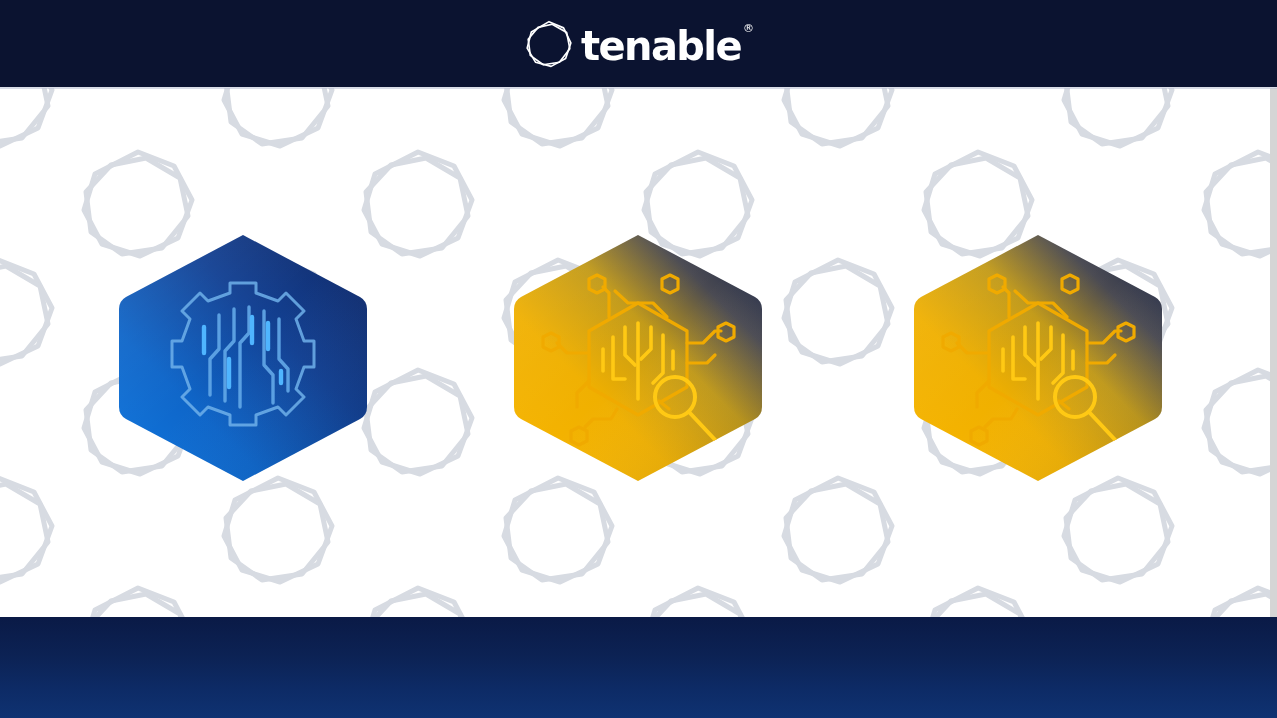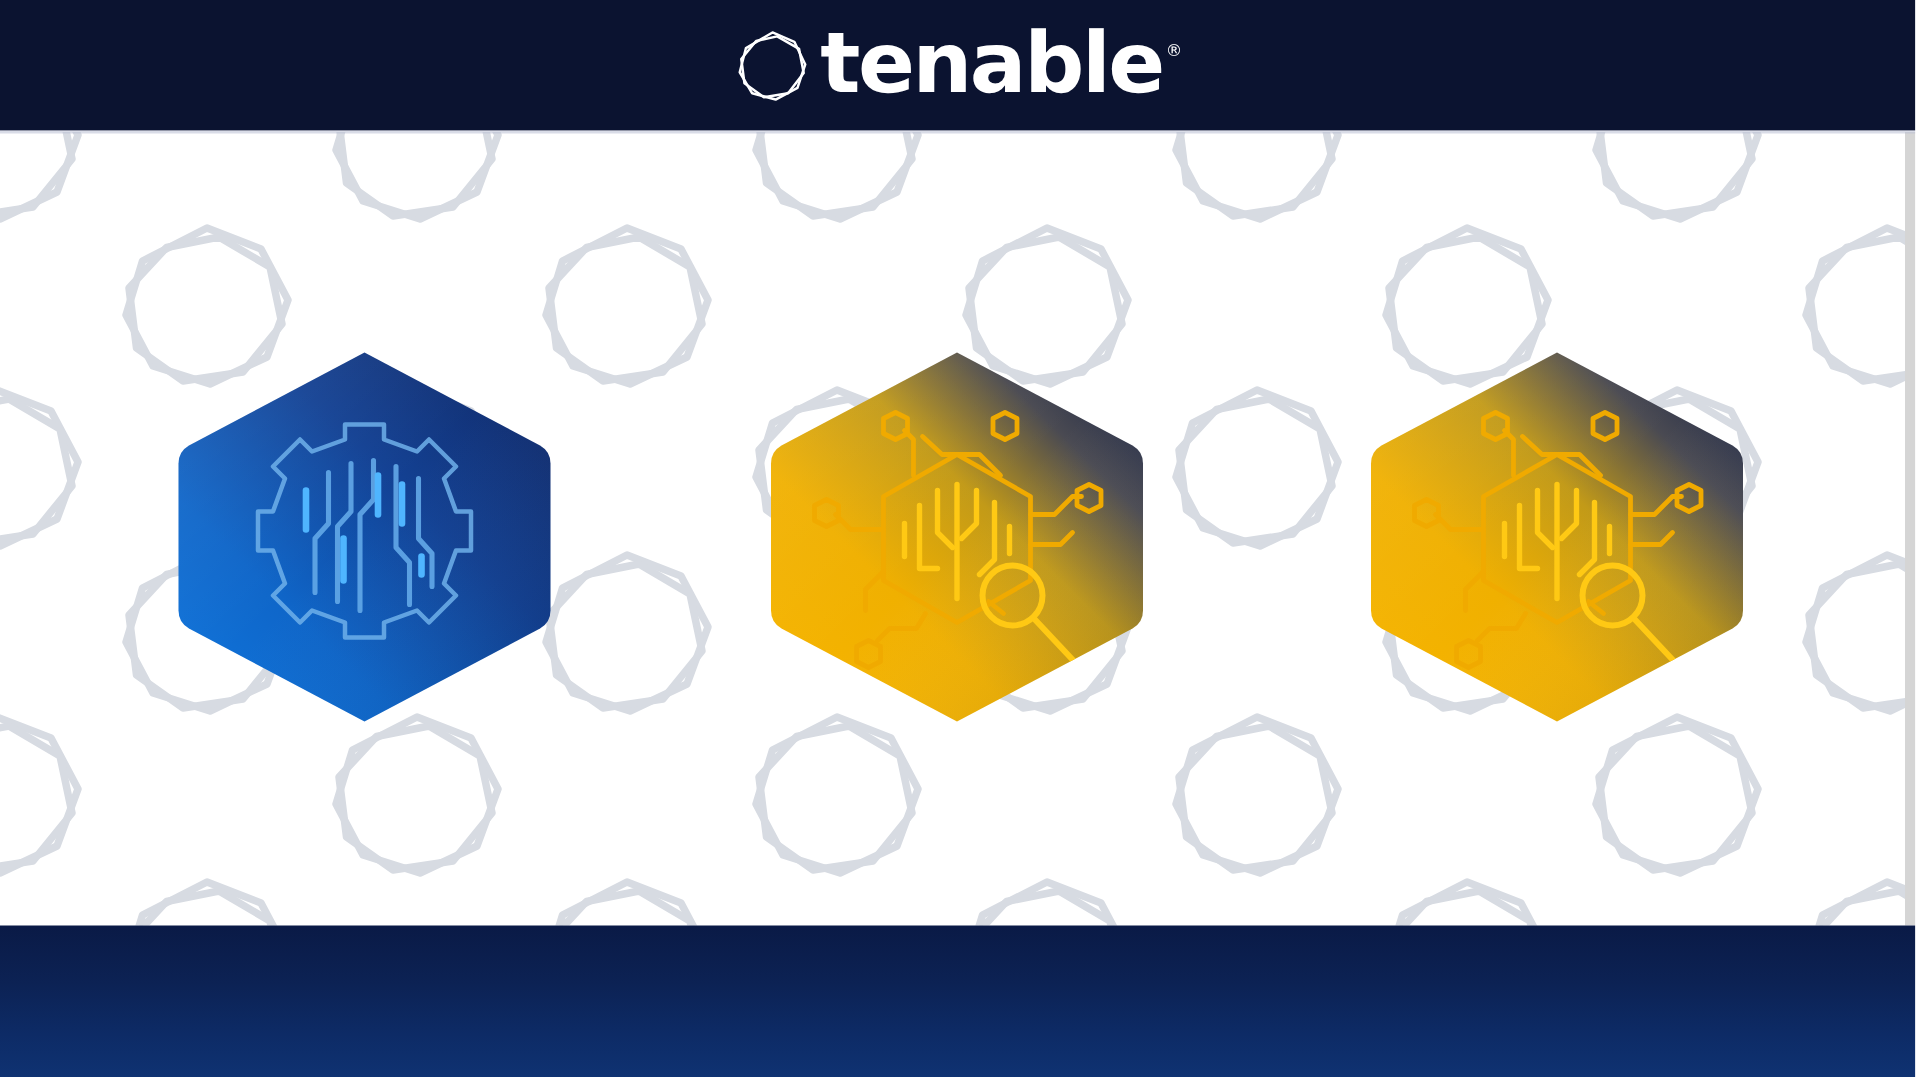--- a/index.html
+++ b/index.html
@@ -47,21 +47,21 @@
     height: 58px;
   }
   #logo-mark { width: 52px; height: 52px; display:block; }
   #logo-wordmark-wrap {
     position: relative;
     display: flex;
     align-items: flex-end;
   }
   #logo-wordmark {
     color: #ffffff;
-    font-size: 56px;
+    font-size: 40px;
     line-height: .9;
     font-weight: 700;
     letter-spacing: -1.6px;
     font-family: "DejaVu Sans", sans-serif;
   }
   #logo-reg {
     color: #ffffff;
     font-size: 11px;
     line-height: 1;
     margin-left: 2px;

